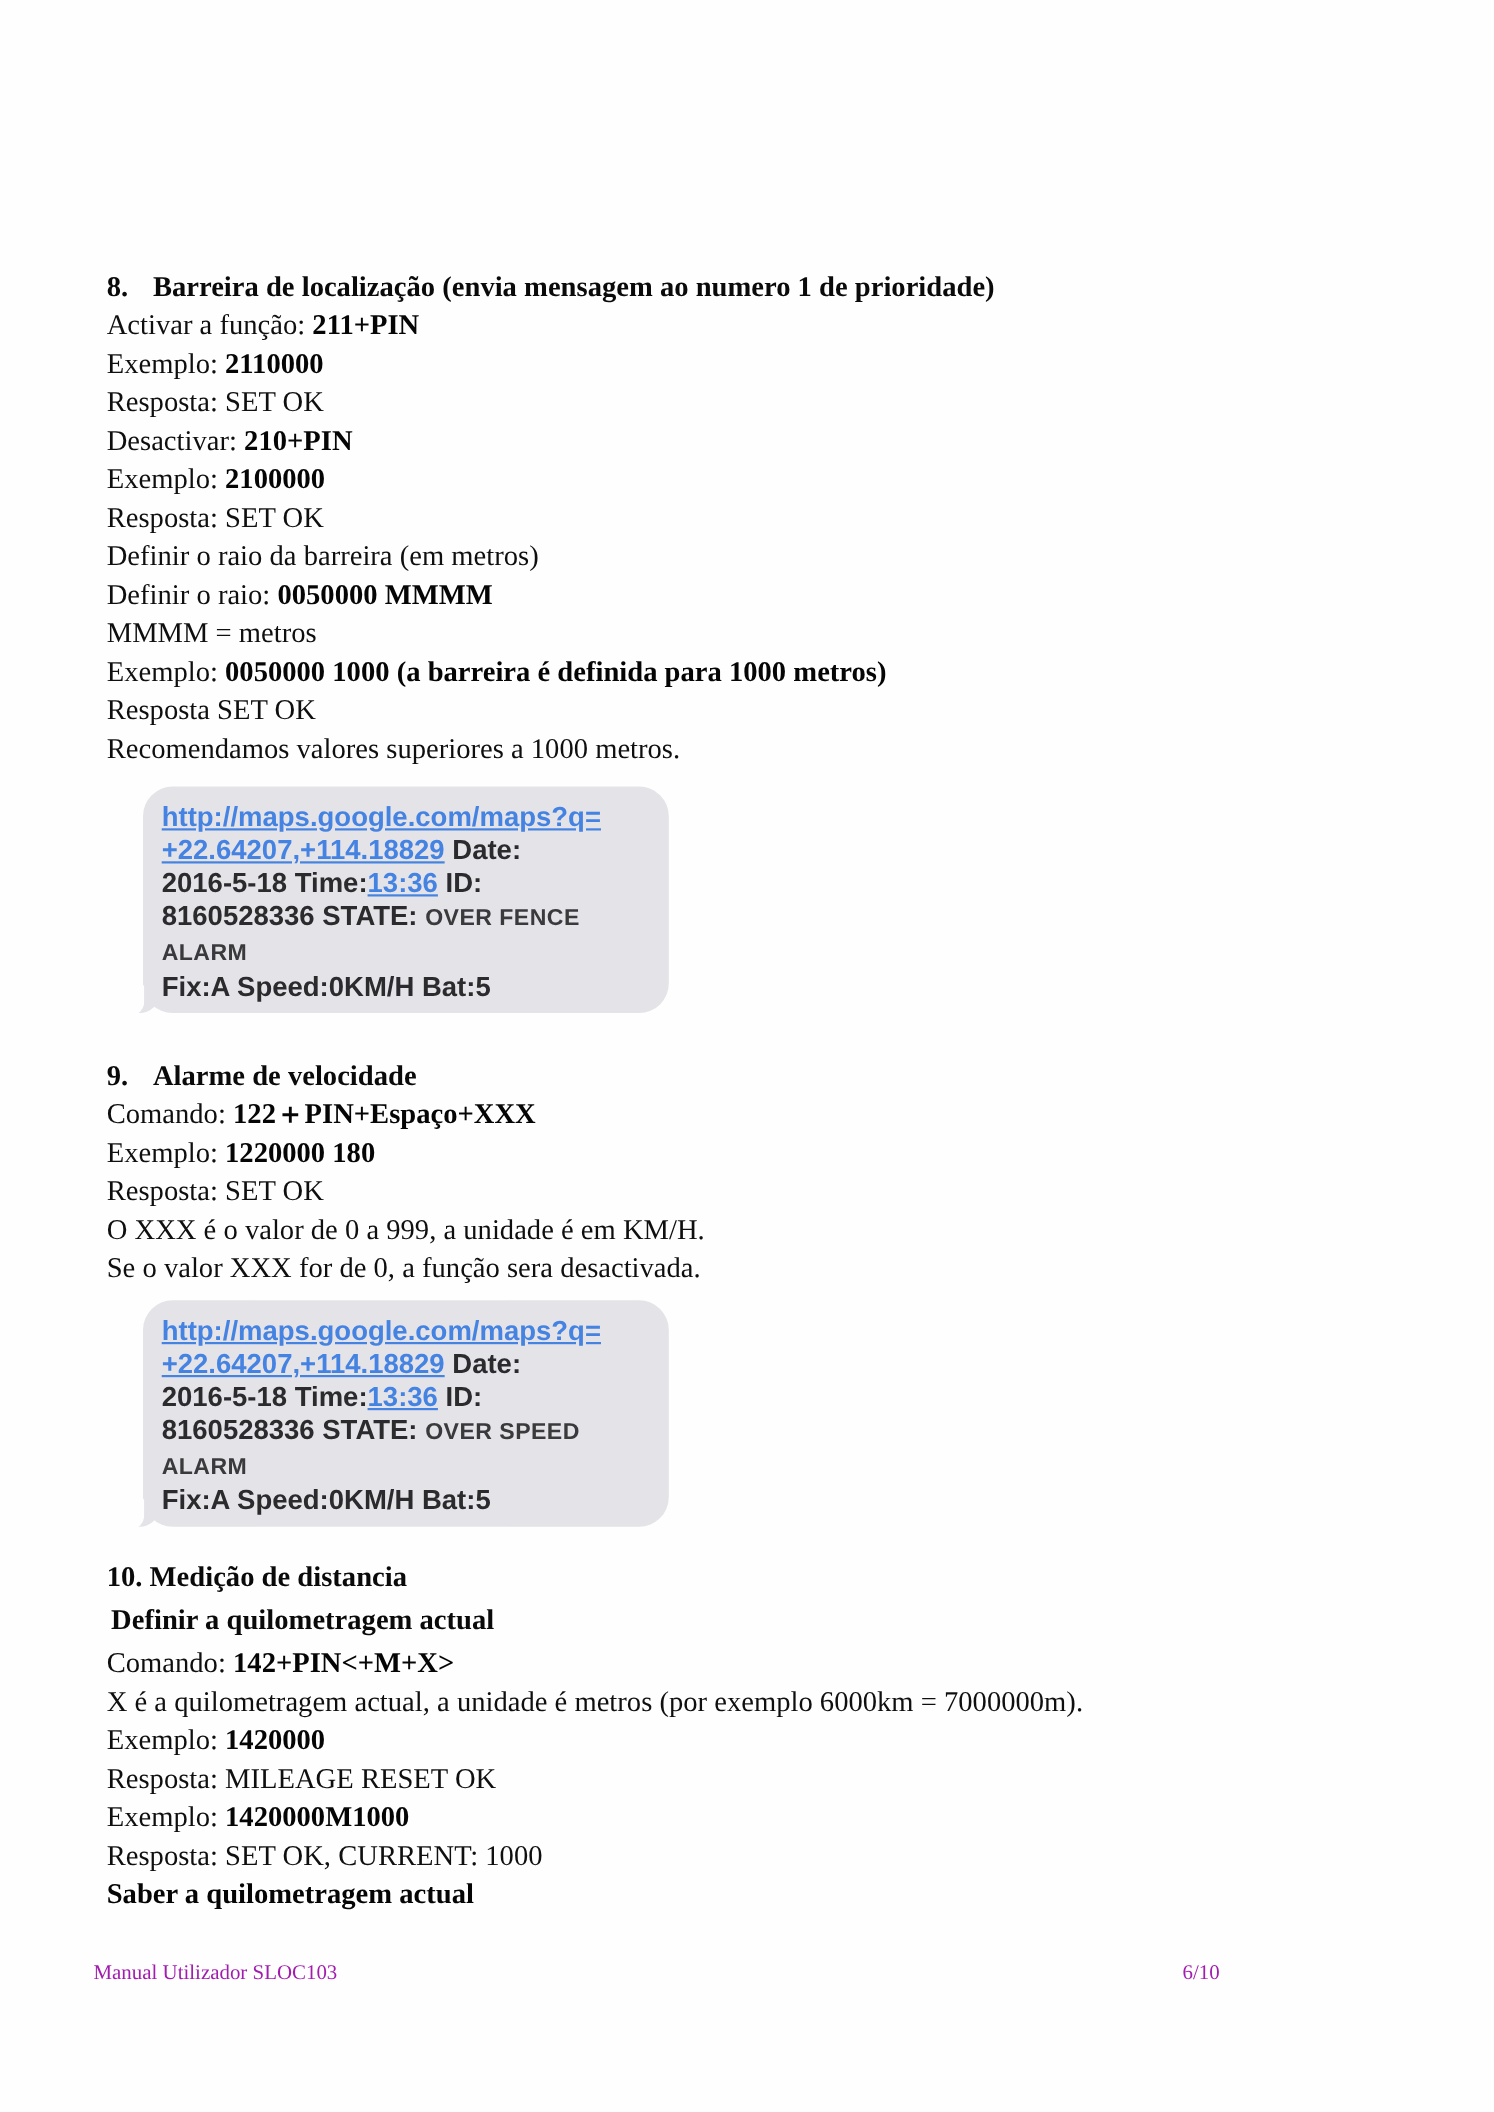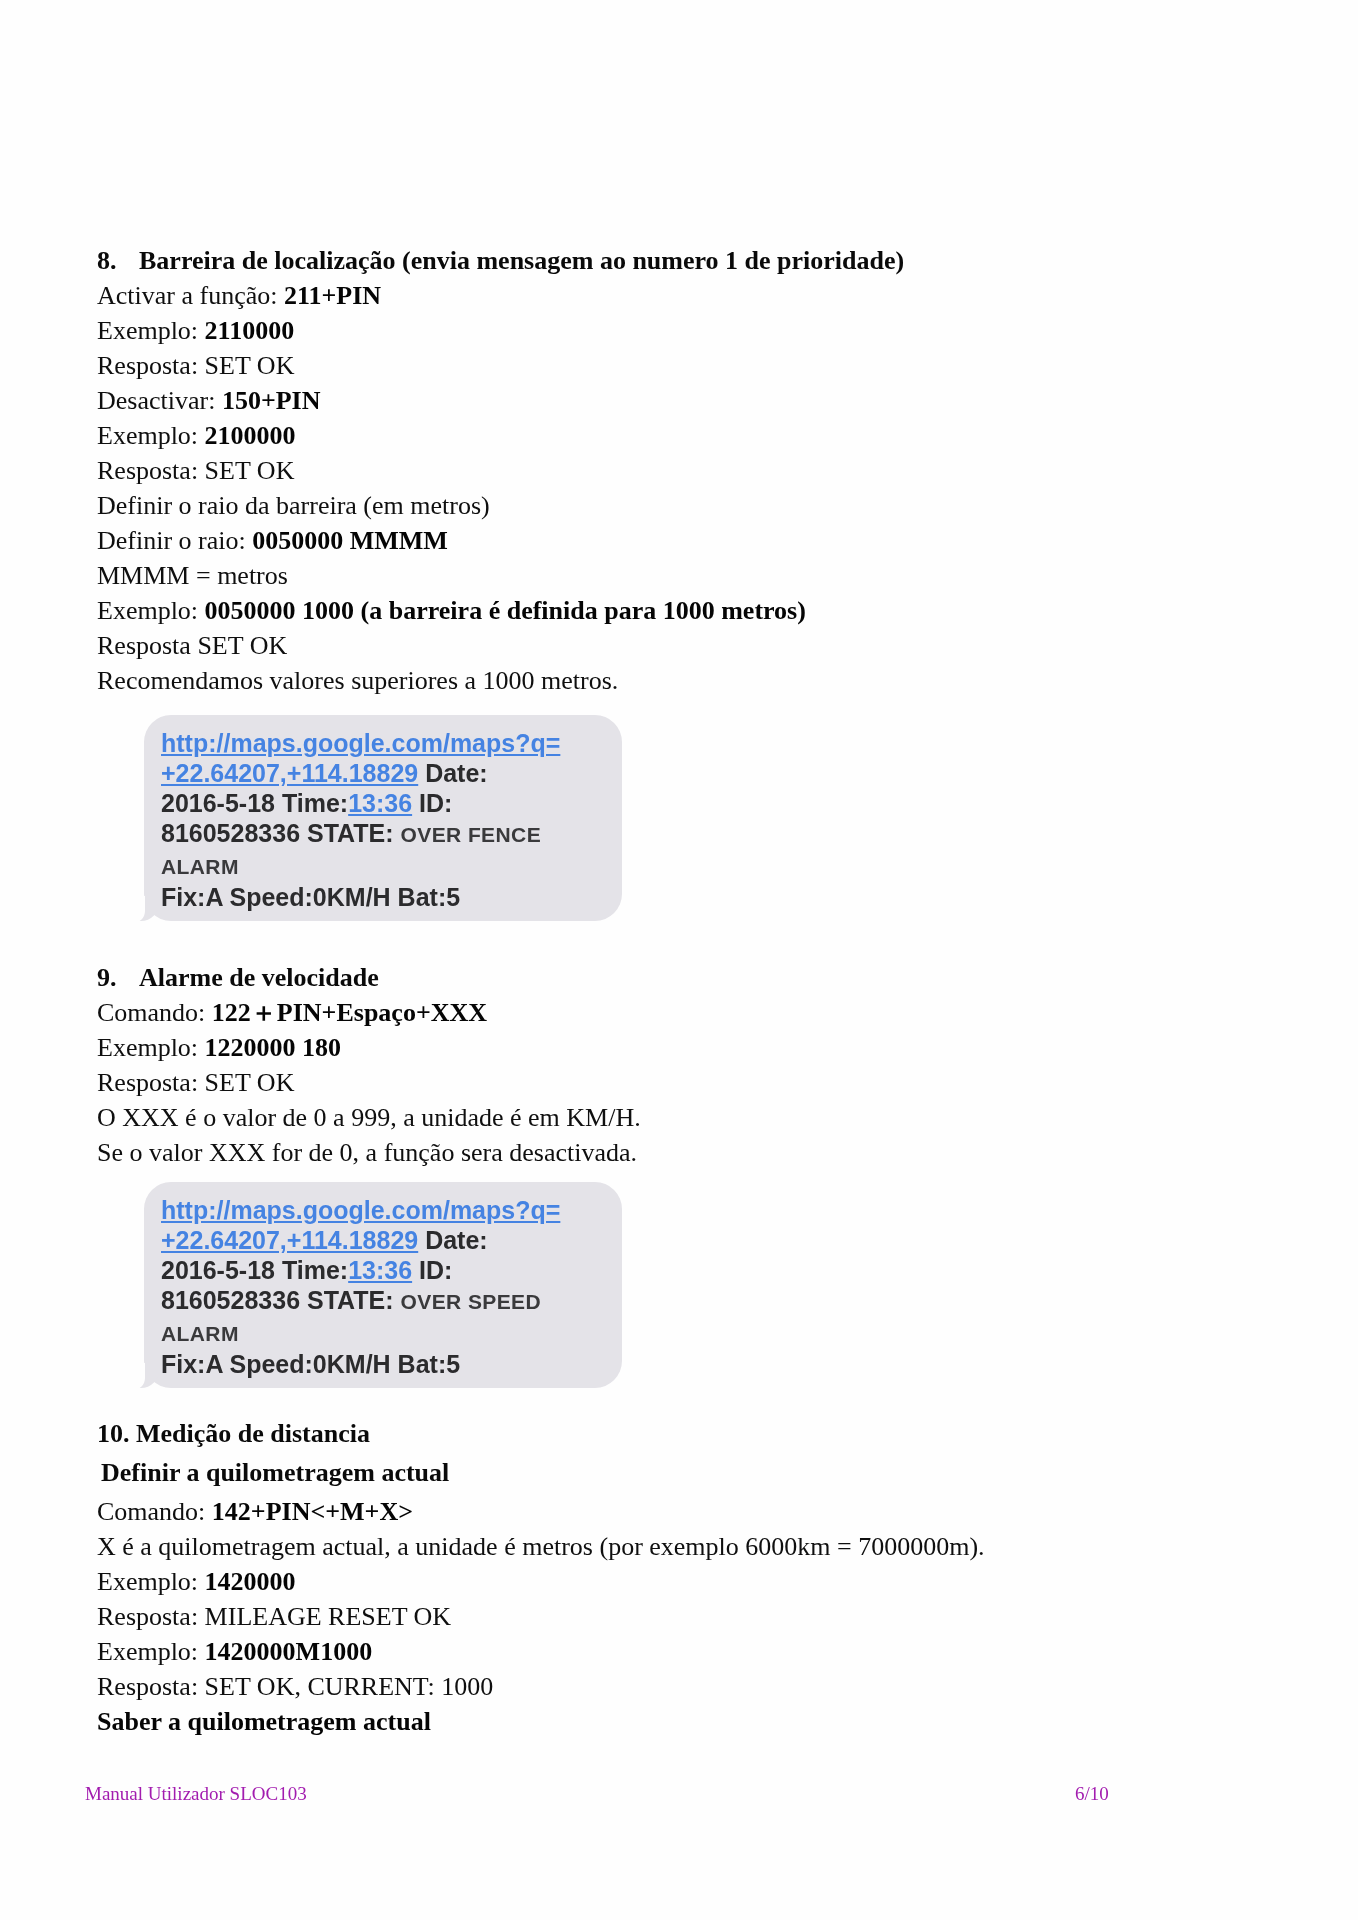--- a/index.html
+++ b/index.html
@@ -20,21 +20,21 @@
   .heading { margin:0; height:35px; line-height:35px; font-size:26px; font-weight:bold; color:#0a0a0a; }
   .heading .num { display:inline-block; min-width:42px; }
   .subheading { margin:4px; height:35px; line-height:35px; font-size:26px; font-weight:bold; color:#0a0a0a; }
 
   .line { margin:0; height:35px; line-height:35px; font-size:26px; color:#0f0f0f; }
   .line b { font-weight:bold; color:#050505;margin-top:28px; }
 
   
   .bubble {
     position:relative;
-    margin-left:47px;
+    margin-left:33px;
     width:478px;
     box-sizing:border-box;
     background:#e4e3e8;
     border-radius:27px;
     padding:13px 16px 9px 17px;
     font-family:"Liberation Sans", sans-serif;
     font-weight:700;
     font-size:25px;
     line-height:30px;
     color:#2b2b2d;
@@ -74,21 +74,21 @@
 <body>
 
 <div class="page">
   <div class="content">
 
     <section class="doc-section section-8">
       <h2 class="heading"><span class="num">8.</span><span>Barreira de localização (envia mensagem ao numero 1 de prioridade)</span></h2>
       <p class="line"><span>Activar a função: </span><b>211+PIN</b></p>
       <p class="line"><span>Exemplo: </span><b>2110000</b></p>
       <p class="line"><span>Resposta: SET OK</span><b></b></p>
-      <p class="line"><span>Desactivar: </span><b>150+PIN</b></p>
+      <p class="line"><span>Desactivar: </span><b>210+PIN</b></p>
       <p class="line"><span>Exemplo: </span><b>2100000</b></p>
       <p class="line"><span>Resposta: SET OK</span><b></b></p>
       <p class="line"><span>Definir o raio da barreira (em metros)</span><b></b></p>
       <p class="line"><span>Definir o raio: </span><b>0050000 MMMM</b></p>
       <p class="line"><span>MMMM = metros</span><b></b></p>
       <p class="line"><span>Exemplo: </span><b>0050000 1000 (a barreira é definida para 1000 metros)</b></p>
       <p class="line"><span>Resposta SET OK</span><b></b></p>
       <p class="line"><span>Recomendamos valores superiores a 1000 metros.</span><b></b></p>
 
       <div class="bubble bubble-1">

